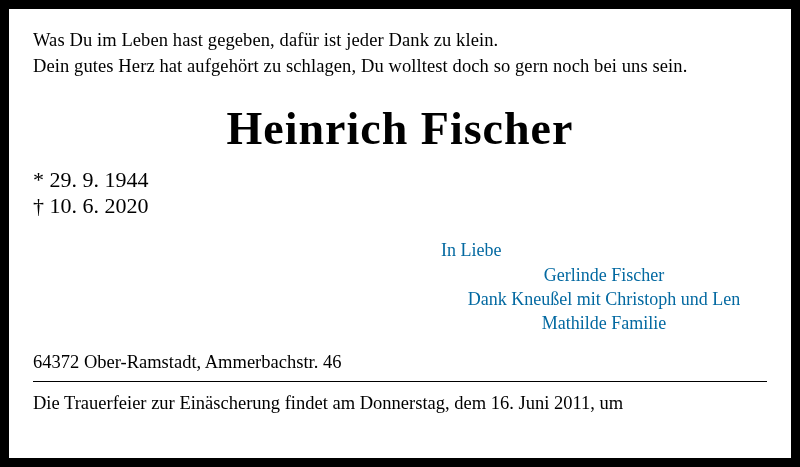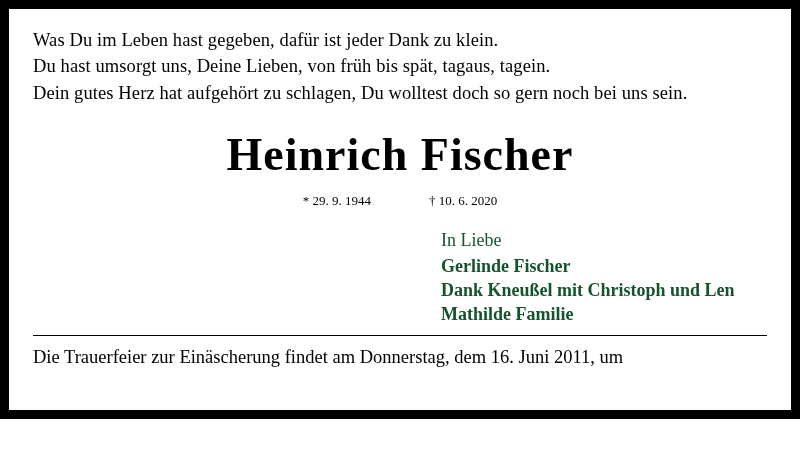--- a/index.html
+++ b/index.html
@@ -6,21 +6,21 @@
     margin: 0;
     padding: 0;
     background: #ffffff;
   }
   body {
     font-family: "Liberation Serif", serif;
   }
   .notice {
     position: relative;
     width: 800px;
-    height: 419px;
+    height: 467px;
     box-sizing: border-box;
     background: #ffffff;
     border: 9px solid #000000;
     overflow: hidden;
   }
   .inner {
     position: relative;
     width: 100%;
     height: 100%;
     box-sizing: border-box;
@@ -40,41 +40,43 @@
     font-size: 46px;
     font-weight: bold;
     letter-spacing: 1px;
     margin-top: 22px;
     margin-bottom: 12px;
     color: #000;
   }
   .dates {
     display: flex;
     justify-content: center;
-    font-size: 13px;
+    font-size: 22px;
     margin-top: 10px;
     color: #000;
+    flex-direction: column;
   }
   .dates .birth {
     margin-right: 58px;
   }
   .family {
     margin-top: 20px;
     margin-left: 408px;
     font-size: 18px;
     line-height: 1.33;
-    color: #14532d;
+    color: #0369a1;
   }
   .family .lead {
     font-weight: normal;
     margin-bottom: 2px;
   }
   .family .member {
-    font-weight: bold;
+    font-weight: normal;
     white-space: nowrap;
+    text-align: center;
   }
   .address {
     margin-top: 16px;
     font-size: 18.5px;
     color: #000;
   }
   .rule {
     border: 0;
     border-top: 1.5px solid #000;
     margin: 8px 0 8px 0;
@@ -89,38 +91,38 @@
   }
 </style>
 </head>
 <body>
 
 <div class="notice">
   <div class="inner">
 
     <div class="verse">
       <div>Was Du im Leben hast gegeben, dafür ist jeder Dank zu klein.</div>
-      <div>Du hast umsorgt uns, Deine Lieben, von früh bis spät, tagaus, tagein.</div>
       <div>Dein gutes Herz hat aufgehört zu schlagen, Du wolltest doch so gern noch bei uns sein.</div>
     </div>
 
     <div class="name">Heinrich Fischer</div>
 
     <div class="dates">
       <span class="birth">* 29. 9. 1944</span>
       <span class="death">† 10. 6. 2020</span>
     </div>
 
     <div class="family">
       <div class="lead">In Liebe</div>
       <div class="member">Gerlinde Fischer</div>
       <div class="member">Dank Kneußel mit Christoph und Len</div>
       <div class="member">Mathilde Familie</div>
     </div>
 
+    <div class="address">64372 Ober-Ramstadt, Ammerbachstr. 46</div>
 
     <hr class="rule">
 
     <div class="ceremony">
       <div>Die Trauerfeier zur Einäscherung findet am Donnerstag, dem 16. Juni 2011, um</div>
 
     </div>
 
   </div>
 </div>

